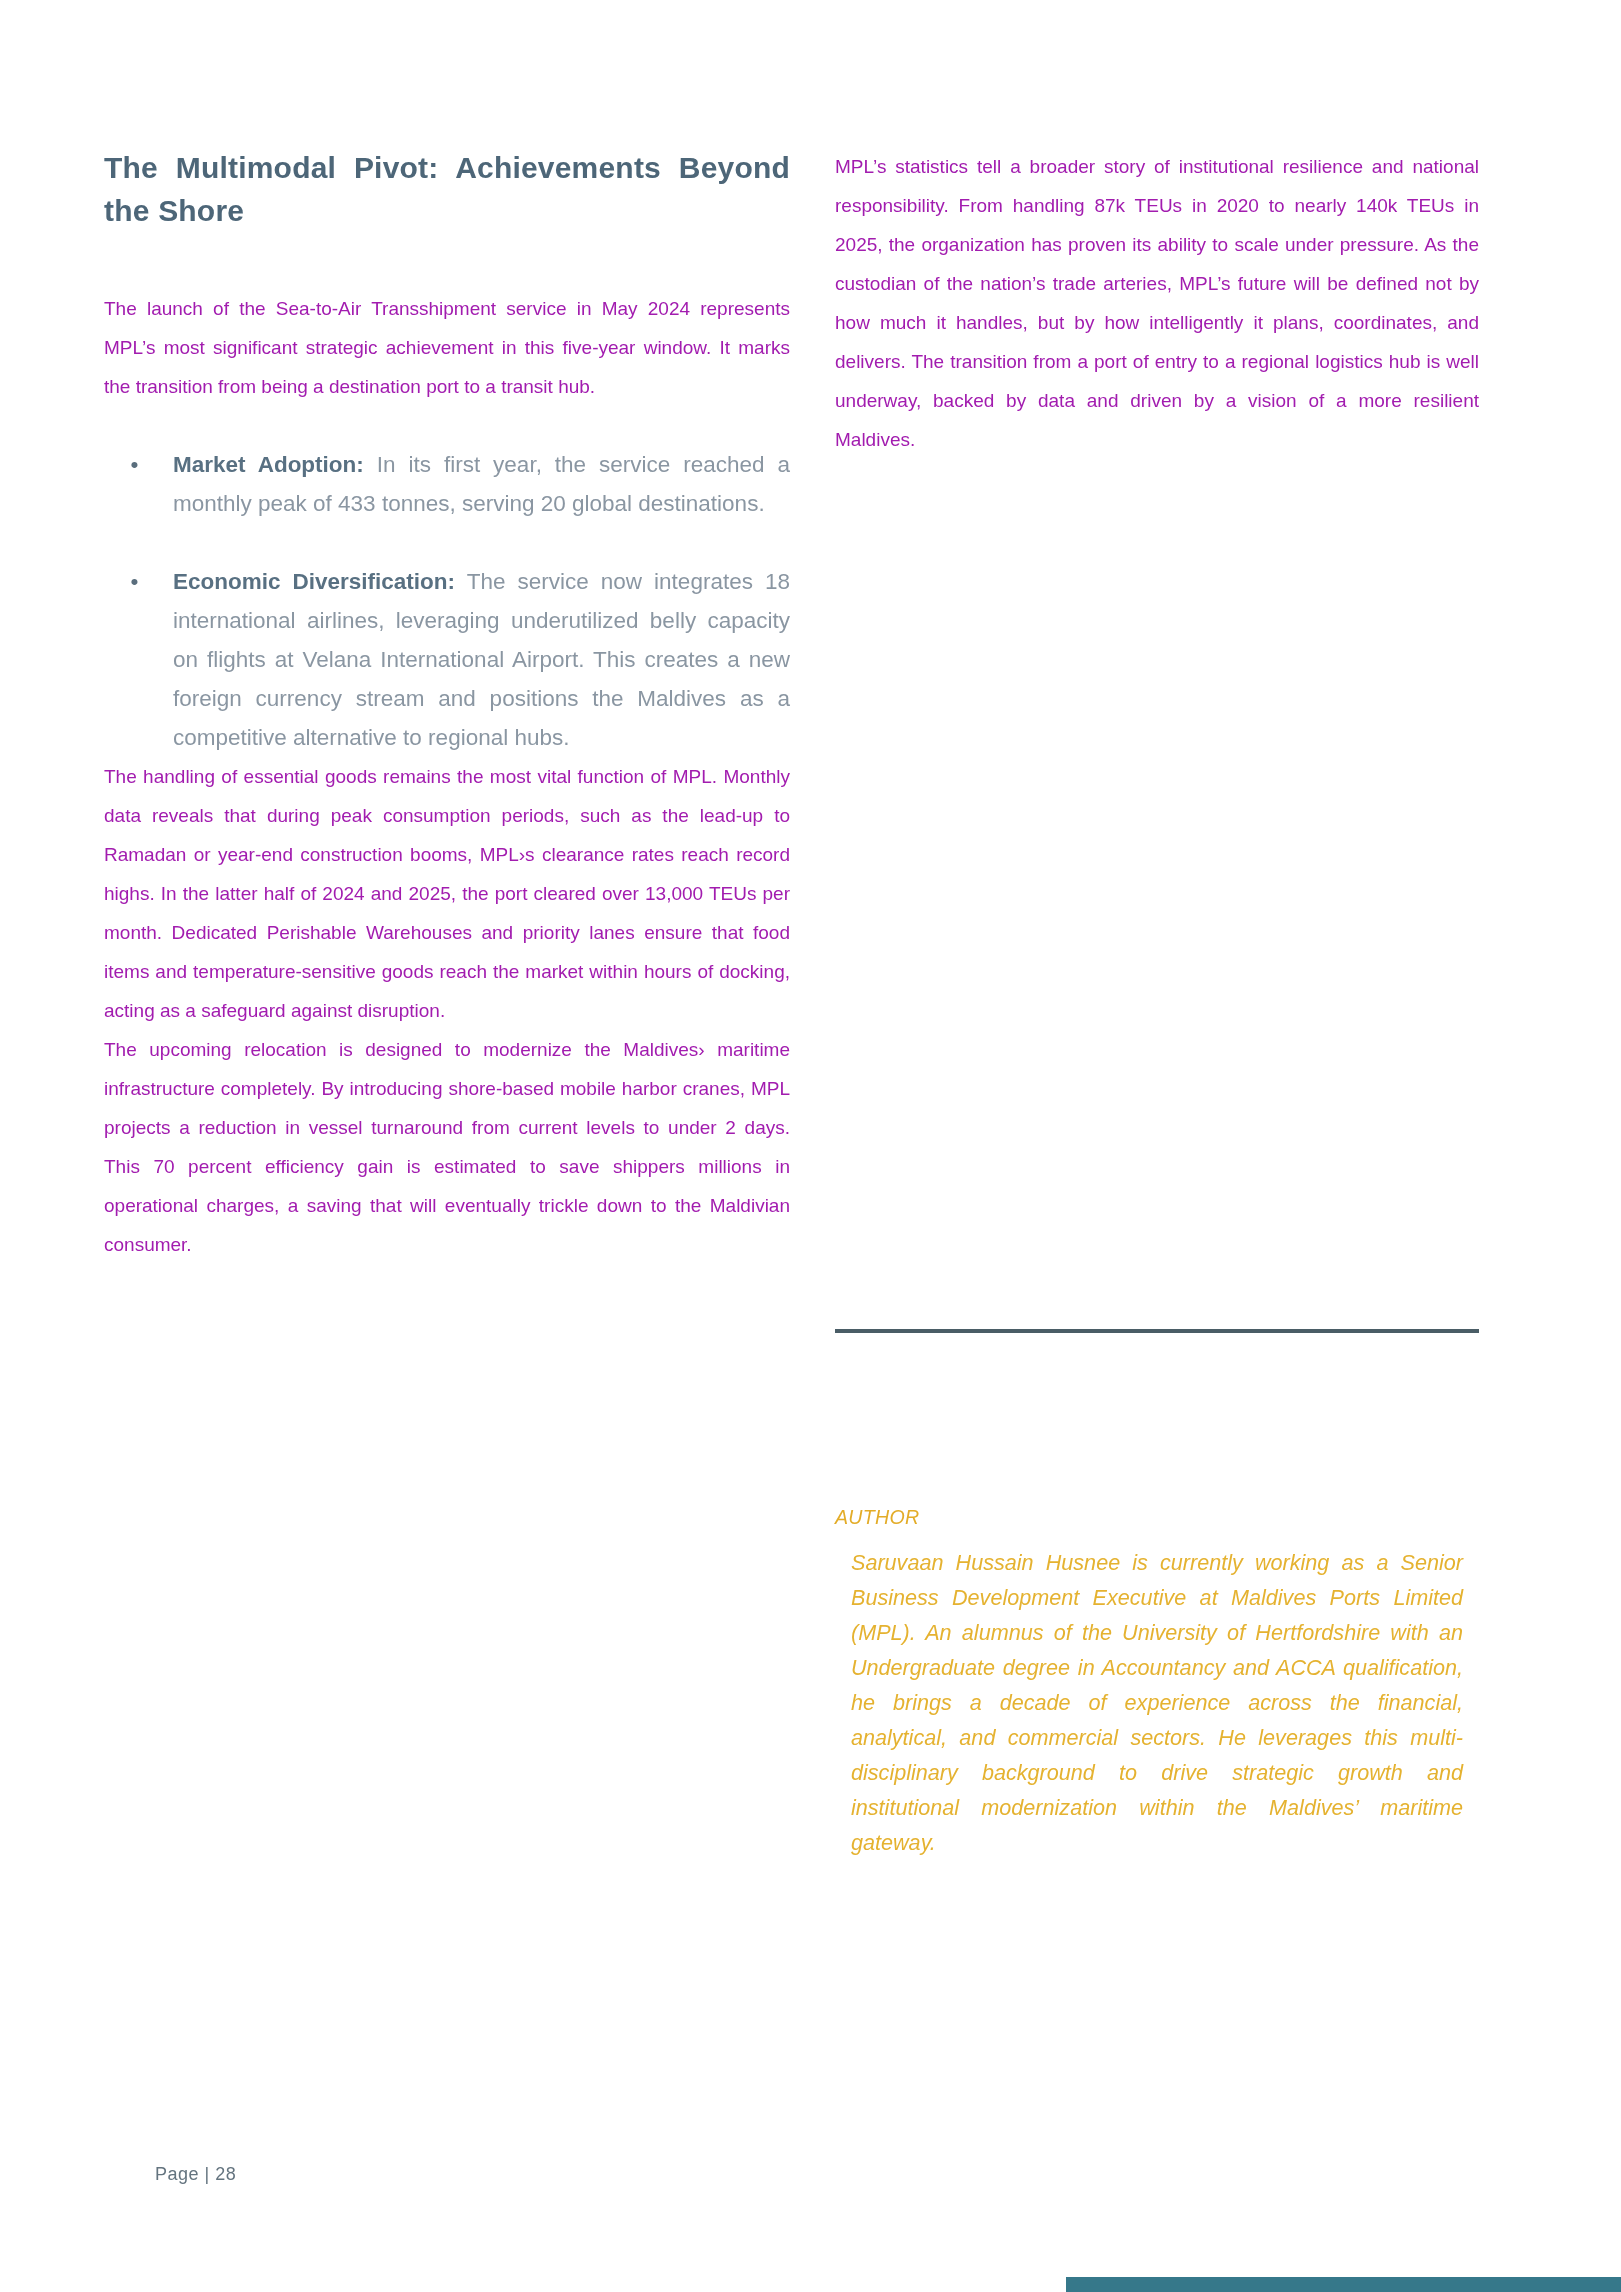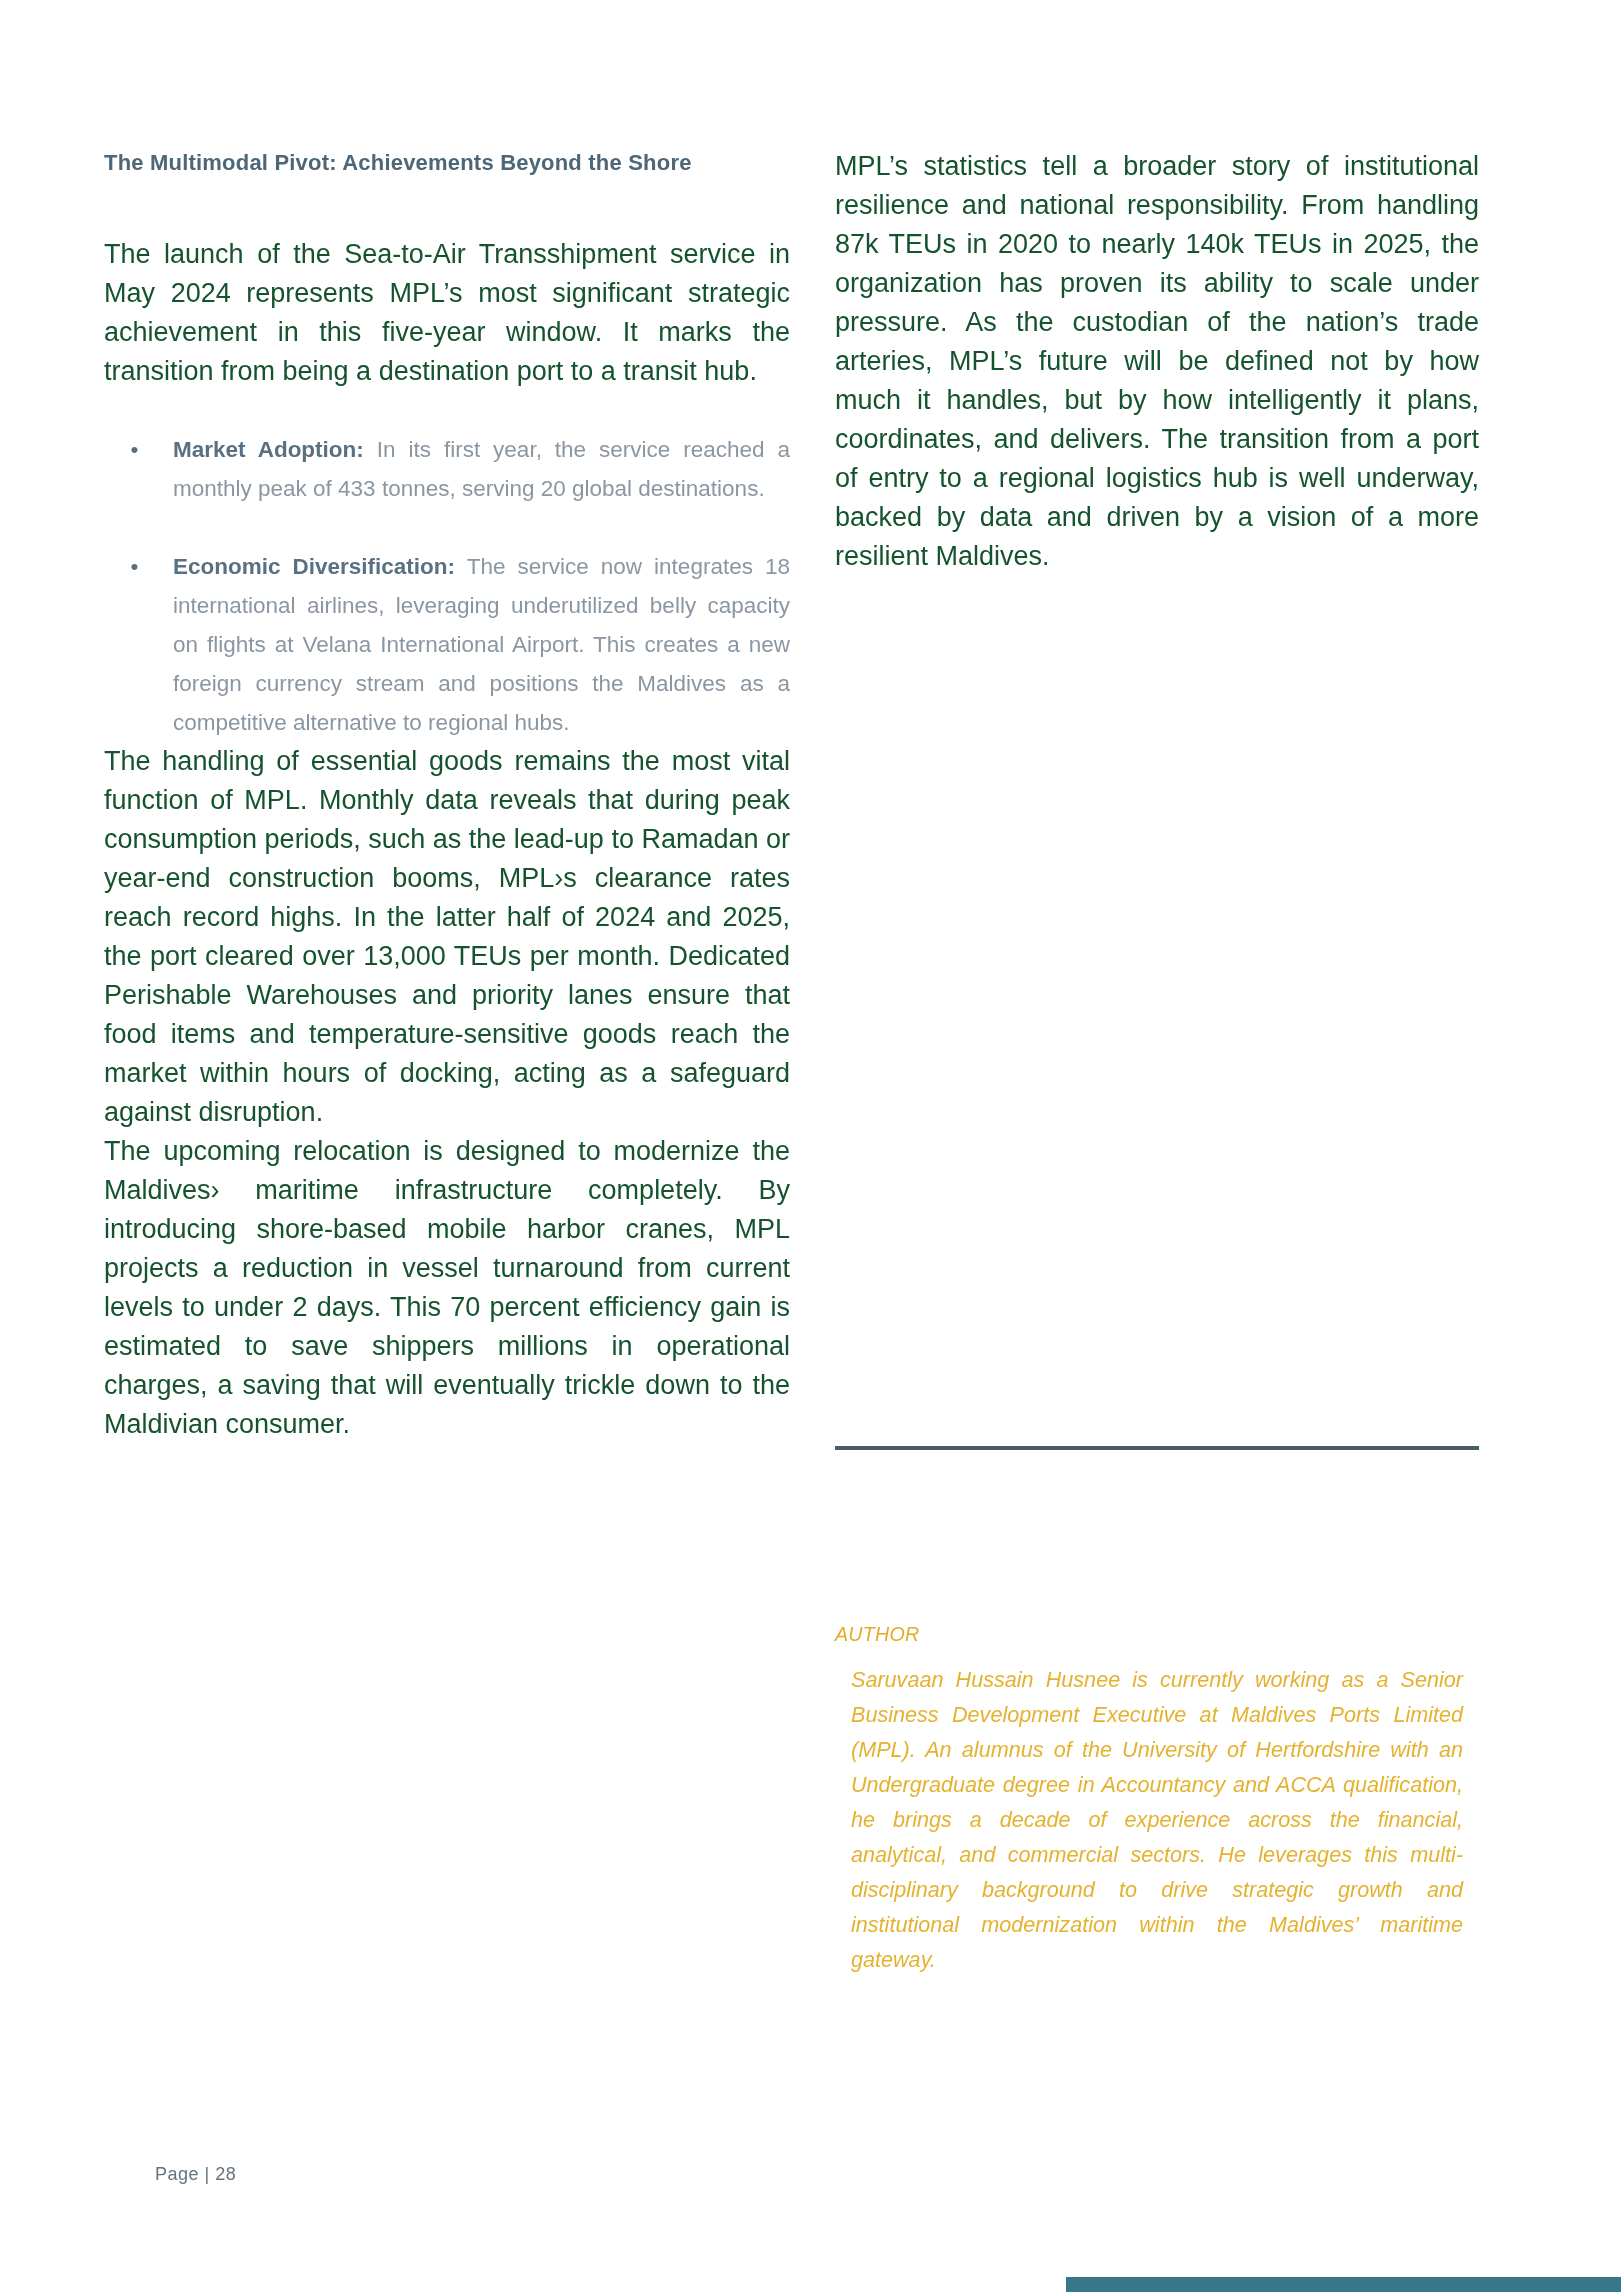--- a/index.html
+++ b/index.html
@@ -16,34 +16,34 @@
     display:flex;
     padding:147px 142px 0 104px;
     gap:45px;
     box-sizing:border-box;
   }
   .col-left{width:686px;flex:0 0 686px;}
   .col-right{width:644px;flex:0 0 644px;}
 
   h1.doc-title{
     margin:0 0 57px 0;
-    font-size:22px;line-height:1.42;font-weight:bold;
+    font-size:30px;line-height:1.42;font-weight:bold;
     color:#4d6678;
     text-align:justify;text-align-last:left;
     letter-spacing:0.2px;
   }
   h2.section-heading{
     margin:0;
     font-size:27.4px;line-height:1.3;font-weight:bold;
     color:#4d6678;
   }
   .body-text{
     margin:0;
-    font-size:27px;line-height:39px;
-    color:#14532d;
+    font-size:19px;line-height:39px;
+    color:#a21caf;
     text-align:justify;
   }
   .sec2-heading{margin-top:63px;margin-bottom:43px;}
   .sec3-heading{margin-top:84px;margin-bottom:41px;}
 
   ul.bullet-list{
     list-style:none;
     margin:39px 0 0 0;padding:0;
   }
   ul.bullet-list li{

